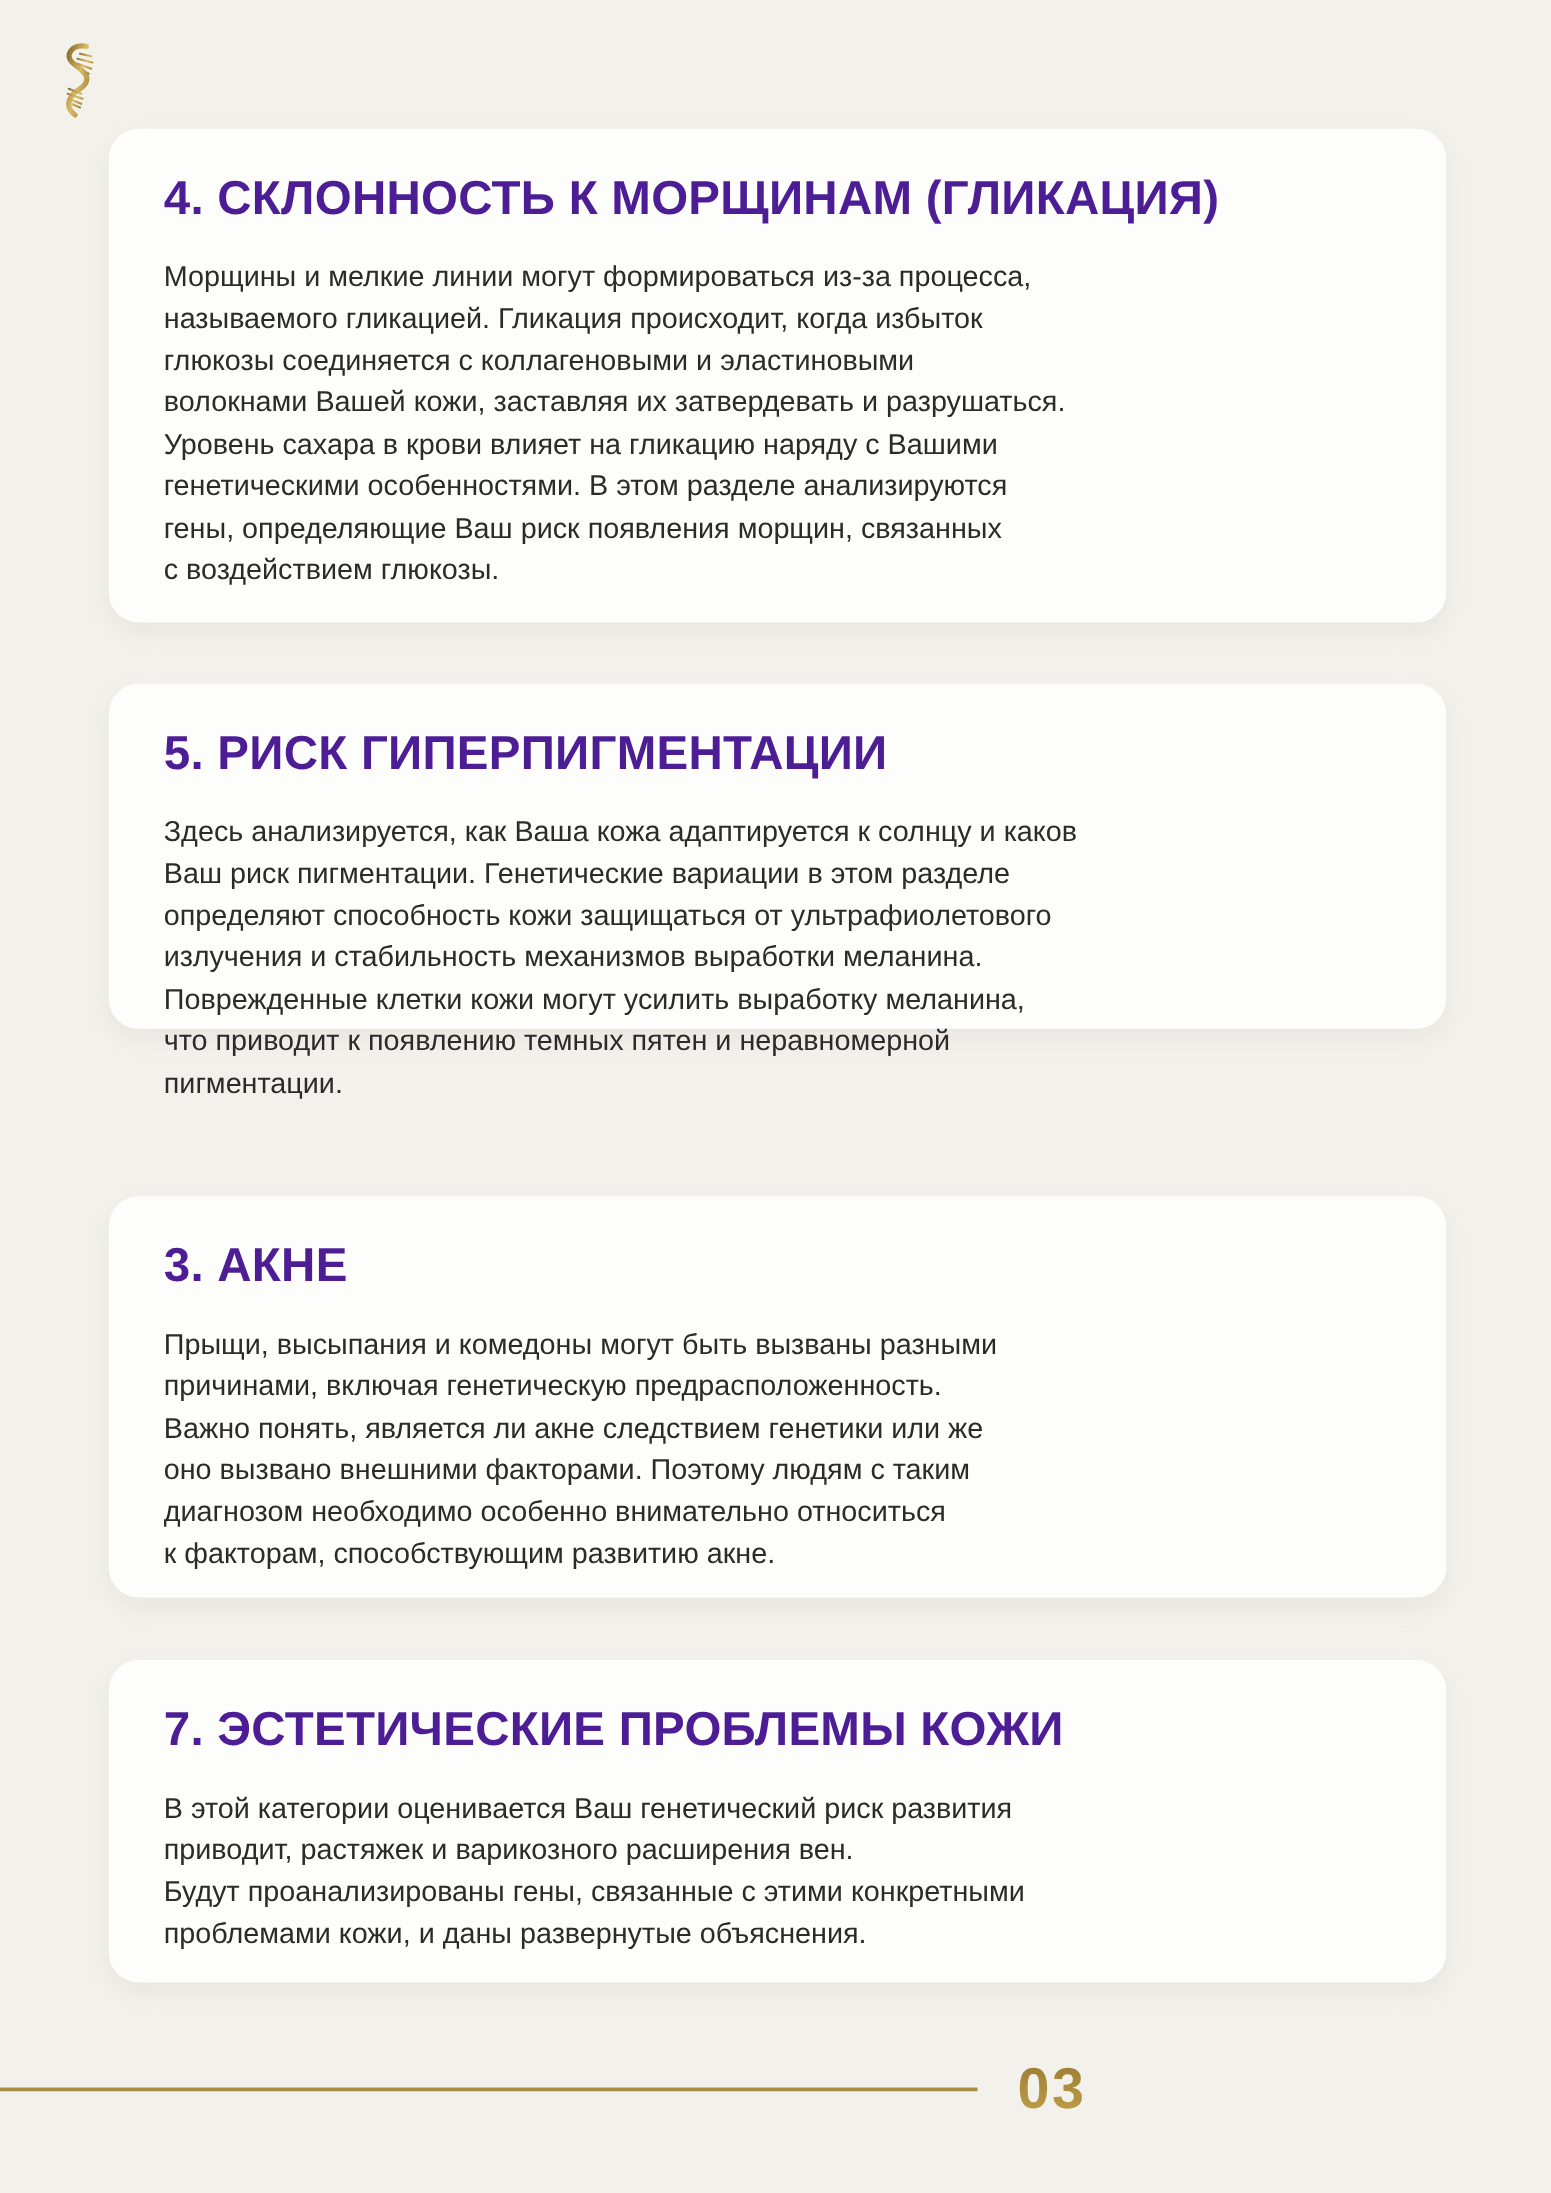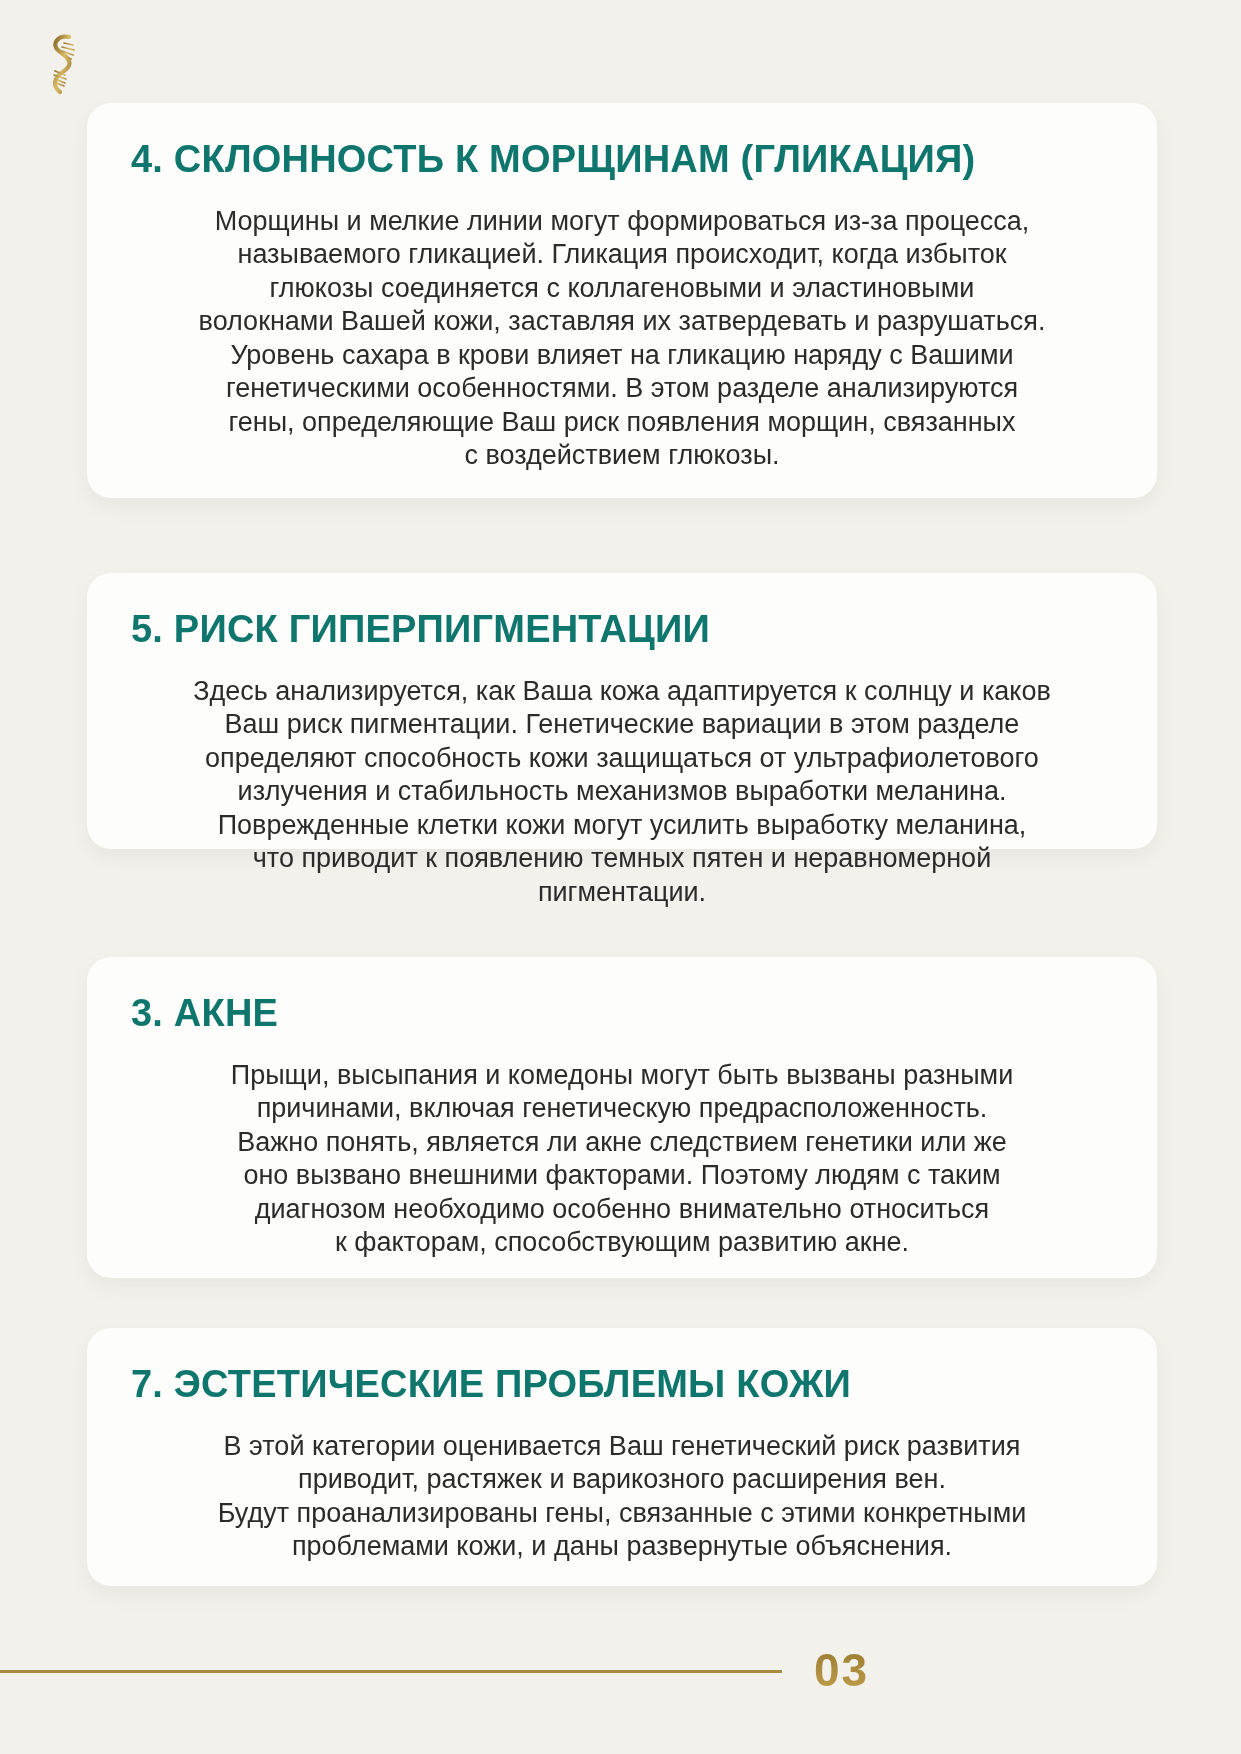--- a/index.html
+++ b/index.html
@@ -24,40 +24,39 @@
     position: absolute;
     left: 87px;
     width: 1070px;
     background: #fdfdfc;
     border-radius: 24px;
     box-shadow: 0 8px 18px rgba(160, 155, 140, 0.12);
     box-sizing: border-box;
     padding: 34px 44px;
   }
   .card-1 { top: 103px;  height: 395px; }
-  .card-2 { top: 573px;  height: 276px; }
+  .card-2 { top: 547px;  height: 276px; }
   .card-3 { top: 957px;  height: 321px; }
   .card-4 { top: 1328px; height: 258px; }
 
   .card h2 {
     margin: 0 0 22px 0;
     font-size: 38px;
     line-height: 1.2;
     font-weight: 700;
-    color: #0f766e;
+    color: #4c1d95;
     letter-spacing: 0.2px;
   }
 
   .card p {
     margin: 0;
-    font-size: 27px;
+    font-size: 23px;
     line-height: 33.5px;
     color: #2b2b2b;
     white-space: pre-line;
-    text-align: center;
   }
 
   .footer-rule {
     position: absolute;
     left: 0;
     top: 1670px;
     width: 782px;
     height: 3px;
     background: #a78c41;
   }

